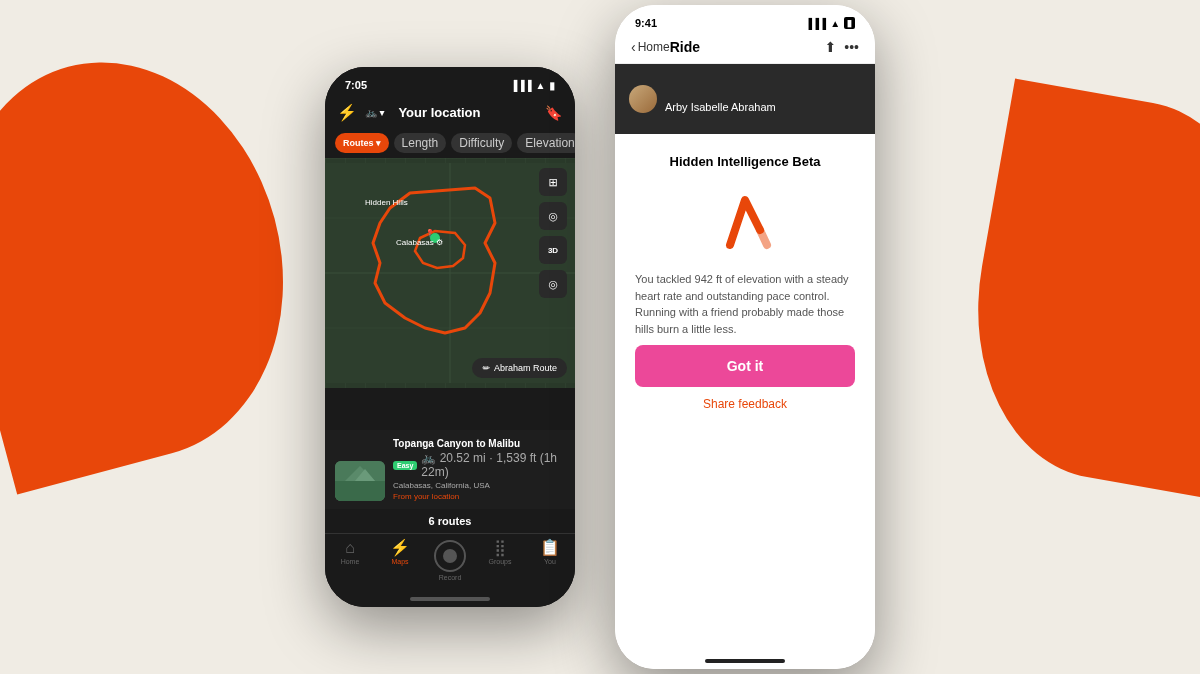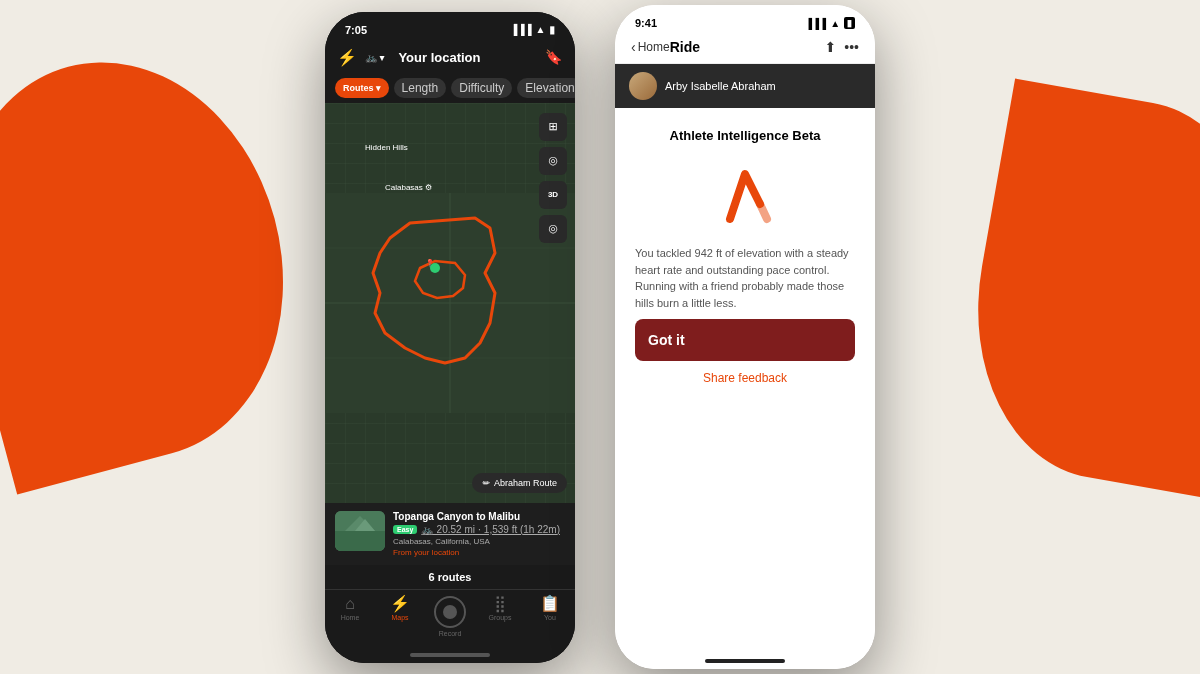--- a/index.html
+++ b/index.html
@@ -50,21 +50,21 @@
     
     .phone {
       border-radius: 40px;
       overflow: hidden;
       box-shadow: 0 20px 60px rgba(0,0,0,0.4);
       position: relative;
     }
 
     .phone-1 {
       width: 250px;
-      height: 651px;
+      height: 540px;
       background: #1a1a1a;
     }
 
     .phone-1-inner {
       width: 100%;
       height: 100%;
       display: flex;
       flex-direction: column;
       background: #1a1a1a;
     }
@@ -211,21 +211,22 @@
       color: white;
       font-size: 8px;
       font-weight: 500;
     }
 
     .route-card {
       background: #1e1e1e;
       padding: 8px 10px;
       display: flex;
       gap: 8px;
-      align-items: flex-start;
+      align-items: flex-end;
+      margin-top: 42px;
     }
     .route-thumb {
       width: 50px;
       height: 40px;
       border-radius: 6px;
       background: linear-gradient(135deg, #4a7a5a, #2a4a3a);
       flex-shrink: 0;
       overflow: hidden;
     }
     .route-info { flex: 1; }
@@ -244,22 +245,21 @@
     .badge-easy {
       background: #2ecc71;
       color: white;
       border-radius: 3px;
       padding: 1px 4px;
       font-size: 7px;
       font-weight: 700;
     }
     .route-stats {
       color: #aaa;
-      font-size: 10px;
-      text-decoration: underline;
+      font-size: 12px;
     }
     .route-location {
       color: #aaa;
       font-size: 8px;
       margin-bottom: 2px;
     }
     .from-location {
       color: #e8470a;
       font-size: 8px;
     }
@@ -376,22 +376,22 @@
     }
     .nav-right-icons {
       display: flex;
       gap: 8px;
       color: #333;
       font-size: 14px;
     }
 
     .athlete-header {
       display: flex;
-      align-items: center;
-      padding: 8px 14px;
+      align-items: flex-end;
+      padding: 21px 14px;
       background: #2a2a2a;
       gap: 8px;
     }
     .athlete-avatar {
       width: 28px;
       height: 28px;
       border-radius: 50%;
       background: linear-gradient(135deg, #c8a87a, #9a6a3a);
       flex-shrink: 0;
     }
@@ -440,28 +440,28 @@
     }
 
     .ai-goal {
       font-size: 11px;
       color: #555;
       line-height: 1.5;
       margin-bottom: 16px;
     }
 
     .got-it-btn {
-      background: #7f1d1d;
+      background: #ec4899;
       color: white;
       border: none;
       border-radius: 8px;
       padding: 13px;
       font-size: 14px;
       font-weight: 600;
-      text-align: left;
+      text-align: center;
       width: 100%;
       cursor: pointer;
       margin-bottom: 10px;
     }
 
     .share-feedback {
       text-align: center;
       color: #e8470a;
       font-size: 12px;
       font-weight: 500;
@@ -556,21 +556,21 @@
           <path d="M 95,75 L 110,68 L 130,70 L 140,82 L 138,95 L 128,103 L 112,105 L 98,100 L 90,88 L 95,75 Z" fill="none" stroke="#e8470a" stroke-width="2.5"></path>
 
           <circle cx="110" cy="75" r="5" fill="#2ecc71"></circle>
 
           <text x="100" y="73" fill="white" font-size="8" font-weight="bold">📍</text>
         </svg>
 
         <div class="map-label" style="top:40px; left:40px;">
           <span>Hidden Hills</span>
         </div>
-        <div class="map-label" style="top:80px; left:60px;">
+        <div class="map-label" style="top:80px; left:60px;padding-left:11px;">
           <span>Calabasas</span>
           <span> ⚙</span>
         </div>
 
         <div class="map-controls">
           <div class="map-ctrl-btn">⊞</div>
           <div class="map-ctrl-btn">◎</div>
           <div class="map-ctrl-btn map-ctrl-3d">3D</div>
           <div class="map-ctrl-btn">◎</div>
         </div>
@@ -660,21 +660,21 @@
           <span>•••</span>
         </div>
       </div>
 
       <div class="athlete-header">
         <div class="athlete-avatar"></div>
         <span class="athlete-name">Arby Isabelle Abraham</span>
       </div>
 
       <div class="ai-modal">
-        <div class="ai-modal-title">Athlete Intelligence Beta</div>
+        <div class="ai-modal-title">Hidden Intelligence Beta</div>
 
         <div class="strava-logo-ai">
           <svg width="60" height="70" viewBox="0 0 60 70" xmlns="http://www.w3.org/2000/svg">
 
             <polyline points="15,60 30,15 45,45" fill="none" stroke="#e8470a" stroke-width="8" stroke-linejoin="round" stroke-linecap="round"></polyline>
 
             <polyline points="45,45 52,60" fill="none" stroke="#e8470a" stroke-width="8" stroke-linejoin="round" stroke-linecap="round" opacity="0.5"></polyline>
           </svg>
         </div>
 

